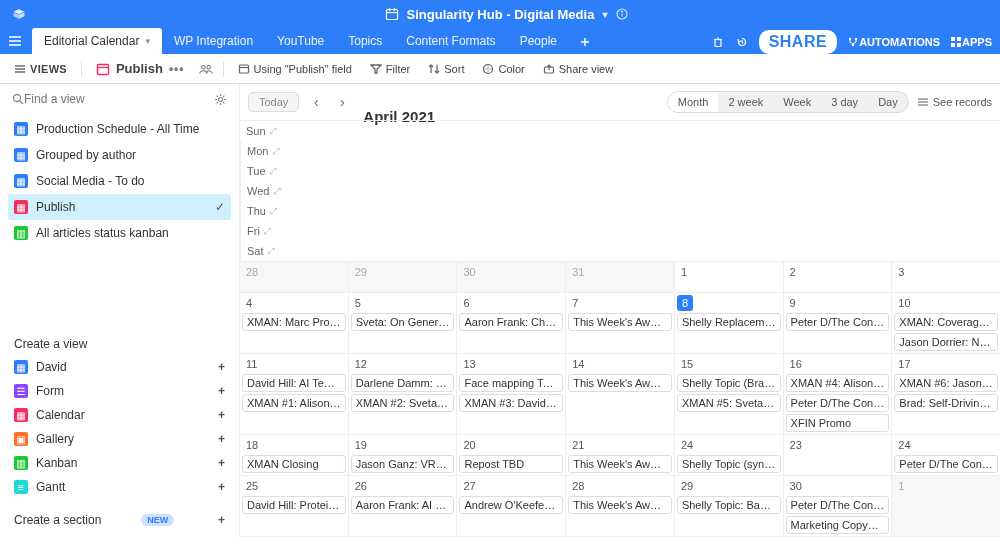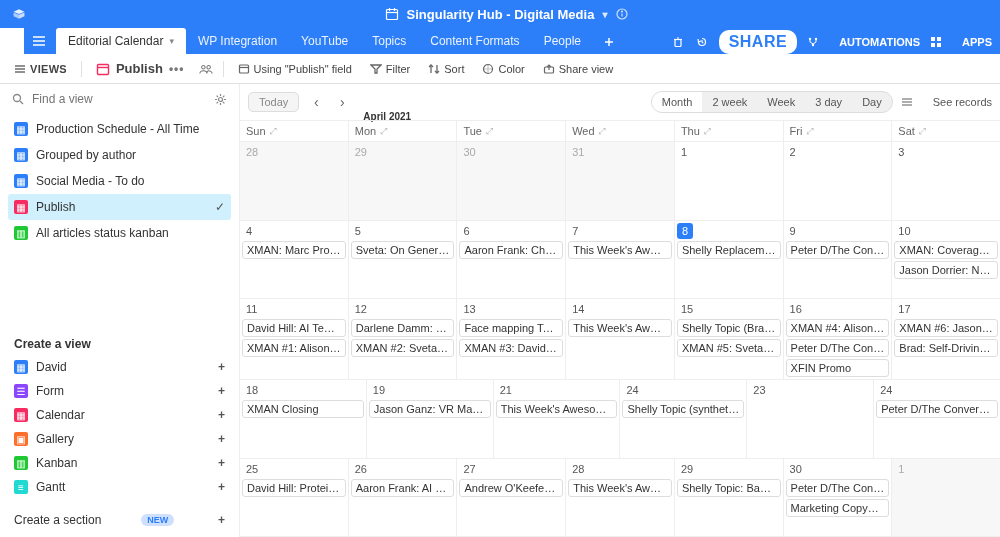--- a/index.html
+++ b/index.html
@@ -3,68 +3,68 @@
 <meta charset="utf-8">
 <style>
 * { box-sizing: border-box; margin: 0; padding: 0; }
 body { font-family: -apple-system, BlinkMacSystemFont, "Segoe UI", Helvetica, Arial, sans-serif; font-size: 13px; color: #333; background: #fff; width: 1000px; height: 537px; overflow: hidden; }
 .topbar { height: 28px; background: #2d7ff9; color: #fff; display: flex; align-items: center; padding: 0 12px; font-size: 13px; }
 .topbar-center { flex: 1; display: flex; justify-content: center; align-items: center; gap: 8px; font-weight: 600; }
 .topbar-right { display: flex; align-items: center; gap: 12px; font-size: 11px; }
 .help-link { font-weight: 700; letter-spacing: 0.5px; }
 .avatar { width: 22px; height: 22px; border-radius: 50%; background: #f0c090; border: 1px solid rgba(255,255,255,0.5); }
 .icon-sm { display: inline-flex; width: 14px; height: 14px; align-items: center; justify-content: center; }
-.tabs { height: 26px; background: #2d7ff9; display: flex; align-items: flex-end; padding: 0 8px; font-size: 12px; gap: 0; margin-left: 24px; }
+.tabs { height: 26px; background: #2d7ff9; display: flex; align-items: flex-end; padding: 0 8px; font-size: 12px; gap: 0; }
 .hamburger { width: 24px; color: #fff; align-self: center; text-align: center; cursor: pointer; }
 .tab { padding: 6px 12px; color: rgba(255,255,255,0.9); border-radius: 3px 3px 0 0; cursor: pointer; display: flex; align-items: center; gap: 6px; }
 .tab.active { background: #fff; color: #333; font-weight: 500; }
 .tab-add { color: #fff; padding: 6px 10px; cursor: pointer; }
 .tabs-right { margin-left: auto; display: flex; align-items: center; gap: 10px; color: #fff; font-size: 11px; }
 .share-btn { background: #fff; color: #2d7ff9; padding: 3px 10px; border-radius: 10px; font-weight: 700; font-size: 16px; letter-spacing: 0.5px; }
-.apps-pill { display: flex; align-items: center; gap: 20px; font-weight: 600; }
+.apps-pill { display: flex; align-items: center; gap: 0; font-weight: 600; }
 .toolbar { height: 30px; border-bottom: 1px solid #e0e0e0; display: flex; align-items: center; padding: 0 10px; font-size: 12px; gap: 10px; color: #444; }
 .tb-item { display: flex; align-items: center; gap: 4px; cursor: pointer; padding: 3px 4px; border-radius: 3px; }
 .tb-item.small { font-size: 11px; }
 .tb-divider { width: 1px; height: 16px; background: #e0e0e0; }
 .views-label { font-weight: 700; font-size: 11px; letter-spacing: 0.3px; }
 .publish-pill { display: flex; align-items: center; gap: 6px; font-weight: 600; }
 .publish-icon { color: #f82b60; }
 .main { display: flex; height: calc(537px - 28px - 26px - 30px); }
 .sidebar { width: 240px; border-right: 1px solid #eee; display: flex; flex-direction: column; font-size: 12px; }
-.sb-search { padding: 8px 12px; display: flex; align-items: center; gap: 8px; color: #777; }
+.sb-search { padding: 8px 12px; display: flex; align-items: center; color: #777; }
 .sb-search input { border: none; outline: none; flex: 1; font-size: 12px; }
 .sb-gear { color: #888; cursor: pointer; }
 .sb-list { padding: 2px 8px; }
 .sb-item { display: flex; align-items: center; gap: 8px; padding: 6px 6px; border-radius: 3px; cursor: pointer; color: #333; }
 .sb-item.active { background: #d0f0fd; }
 .sb-item .check { margin-left: auto; color: #555; }
 .sb-spacer { flex: 1; }
-.sb-section-title { padding: 10px 14px 4px; font-weight: 700; color: #333; }
+.sb-section-title { padding: 10px 14px 4px; font-weight: 400; color: #333; }
 .sb-create-list { padding: 0 8px 8px; }
 .sb-create-item { display: flex; align-items: center; gap: 8px; padding: 5px 6px; cursor: pointer; color: #333; }
 .sb-create-item .plus { margin-left: auto; color: #555; font-weight: 600; }
 .new-badge { background: #cfdfff; color: #2d7ff9; font-size: 9px; font-weight: 700; padding: 1px 6px; border-radius: 8px; margin-left: auto; margin-right: 4px; }
 .view-icon { width: 14px; height: 14px; display: inline-flex; align-items: center; justify-content: center; border-radius: 2px; font-size: 10px; color: #fff; }
 .vi-grid { background: #2d7ff9; }
 .vi-cal { background: #f82b60; }
 .vi-kan { background: #20c933; }
 .vi-form { background: #8b46ff; }
 .vi-gal { background: #ff6f2c; }
 .vi-gantt { background: #20d9d2; }
 .calendar { flex: 1; display: flex; flex-direction: column; overflow: hidden; }
 .cal-top { height: 36px; display: flex; align-items: center; padding: 0 8px; gap: 8px; }
 .today-btn { border: 1px solid #ddd; background: #f5f5f5; color: #888; padding: 3px 10px; border-radius: 5px; font-size: 11px; }
 .nav-arrow { width: 18px; text-align: center; color: #666; cursor: pointer; font-size: 14px; }
-.month-label { font-weight: 600; font-size: 10px; margin-left: 4px; margin-top: 28px; }
+.month-label { font-weight: 600; font-size: 15px; margin-left: 4px; margin-top: 28px; }
 .cal-top-right { margin-left: auto; display: flex; align-items: center; gap: 8px; }
 .range-seg { display: flex; border: 1px solid #ddd; border-radius: 12px; overflow: hidden; font-size: 11px; background: #f0f0f0; }
 .range-seg span { padding: 4px 10px; cursor: pointer; color: #555; }
 .range-seg span.active { background: #fff; font-weight: 500; }
-.see-records { font-size: 11px; color: #555; display: flex; align-items: center; gap: 20px; cursor: pointer; }
-.dow-row { display: flex; border-top: 1px solid #eee; border-bottom: 1px solid #eee; font-size: 11px; color: #666; }
+.see-records { font-size: 11px; color: #555; display: flex; align-items: center; gap: 4px; cursor: pointer; }
+.dow-row { display: flex; border-top: 1px solid #eee; border-bottom: 1px solid #eee; font-size: 11px; color: #666; flex-direction: column; }
 .dow { flex: 1; padding: 4px 6px; border-left: 1px solid #eee; display: flex; align-items: center; gap: 4px; font-weight: 500; }
 .dow:first-child { border-left: none; }
 .exp-ic { font-size: 9px; color: #aaa; }
 .grid { flex: 1; display: flex; flex-direction: column; }
 .week { flex: 1; display: flex; border-bottom: 1px solid #eee; }
 .cell { flex: 1; border-left: 1px solid #eee; padding: 2px 2px; overflow: hidden; display: flex; flex-direction: column; gap: 2px; min-width: 0; }
 .cell:first-child { border-left: none; }
 .cell.dim { background: #f7f7f7; }
 .daynum { font-size: 11px; color: #555; padding: 2px 4px; align-self: flex-start; }
 .daynum.dim { color: #aaa; }
@@ -468,20 +468,24 @@
         <div class="week">
           <div class="cell">
             <div class="daynum">18</div>
             <div class="ev">XMAN Closing</div>
           </div>
           <div class="cell">
             <div class="daynum">19</div>
             <div class="ev">Jason Ganz: VR Manife…</div>
           </div>
           <div class="cell">
+            <div class="daynum">20</div>
+            <div class="ev">Repost TBD</div>
+          </div>
+          <div class="cell">
             <div class="daynum">21</div>
             <div class="ev">This Week's Awesome …</div>
           </div>
           <div class="cell">
             <div class="daynum">24</div>
             <div class="ev">Shelly Topic (synthetic …</div>
           </div>
           <div class="cell">
             <div class="daynum">23</div>
           </div>

